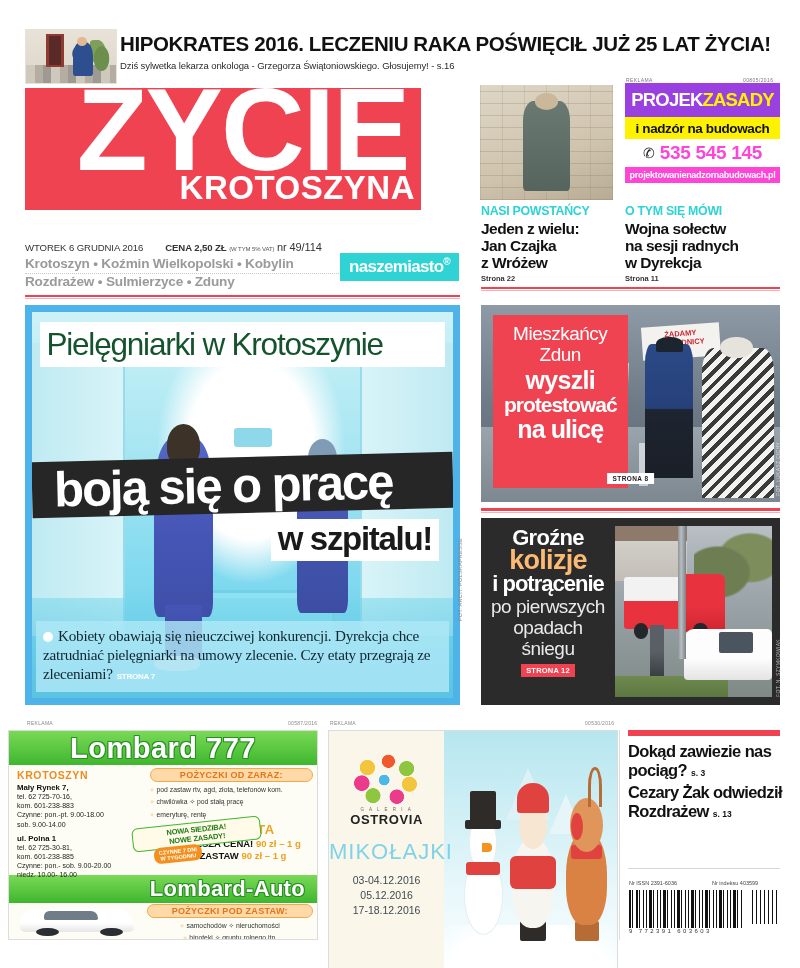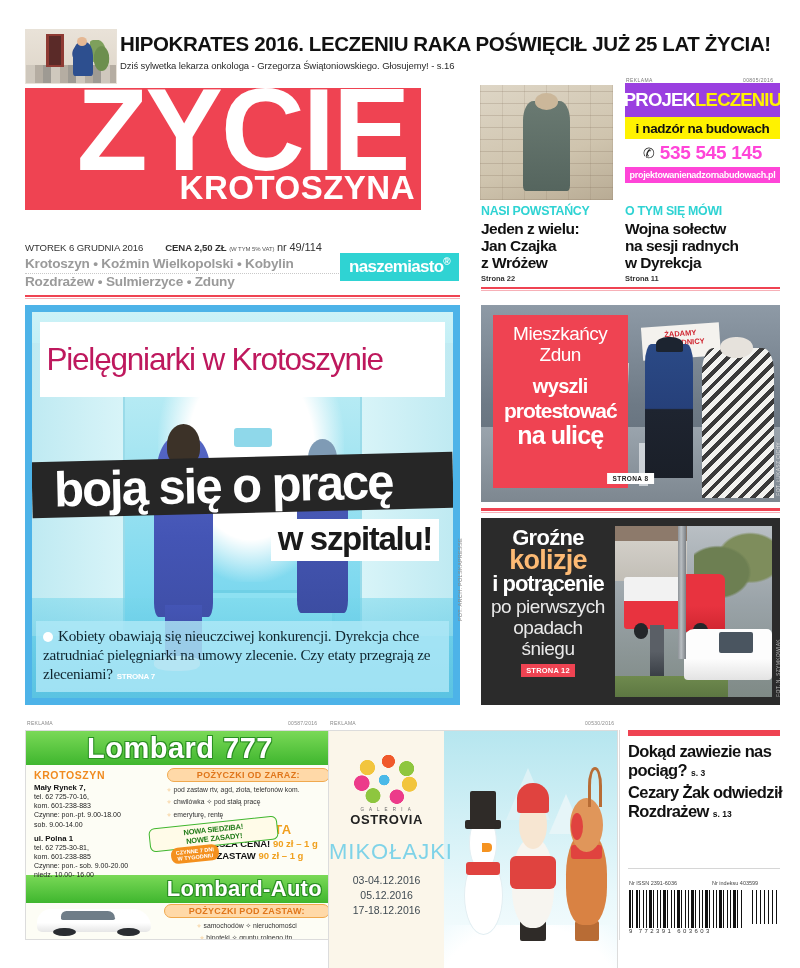--- a/index.html
+++ b/index.html
@@ -161,22 +161,22 @@
     border-radius: 30% 30% 8% 8%; }
   .lp-hair2 { position:absolute; left:65.5%; top:33%; width:7%; height:10%;
     background:#7f9bb5; border-radius:50%; }
   .lp-bed { position:absolute; left:36%; top:72%; width:36%; height:13%;
     border:3px solid #6fd0e6; border-radius:10px 10px 4px 4px; background:rgba(160,235,245,.5); }
   .lp-floor { position:absolute; left:0; bottom:0; width:100%; height:26%;
     background: linear-gradient(180deg, rgba(120,215,235,.55) 0%, rgba(90,195,225,.85) 100%); }
 
   .lead-kicker {
     position:absolute; left:2%; top:2.5%; width:96%; background:#ffffff;
-    font-size:31.5px; font-weight:normal; color:#be185d; letter-spacing:-1.2px;
-    padding:19px 6px; white-space:nowrap;
+    font-size:31.5px; font-weight:normal; color:#14532d; letter-spacing:-1.2px;
+    padding:4px 6px; white-space:nowrap;
   }
   .lead-h1 {
     position:absolute; left:0px; top:37.5%; width:100%; height:56px;
     background:#262626; transform: rotate(-1.4deg);
     display:flex; align-items:center; padding-left:22px;
   }
   .lead-h1 span { font-size:49px; font-weight:bold; color:#fff; letter-spacing:-2px; }
   .lead-h2 {
     position:absolute; right:14px; top:53.5%; background:#ffffff;
     padding:1px 7px 3px 7px;
@@ -225,21 +225,21 @@
   .sp-person2 { position:absolute; left:29%; top:33%; width:12%; height:55%;
     background: linear-gradient(180deg,#1f2833 0%,#1b222c 52%, #8d8a6e 53%, #7d7a60 100%); }
   .sp-person3 { position:absolute; right:2%; top:22%; width:24%; height:76%;
     background: repeating-linear-gradient(135deg,#f2f2ef 0 5px,#3a3a3a 5px 9px); border-radius:16% 16% 0 0; }
   .sp-head3 { position:absolute; right:9%; top:16%; width:11%; height:11%; background:#e6e2dc; border-radius:50%; }
   .sp-overlay {
     position:absolute; left:4%; top:5%; width:45%; height:88%;
     background:#ef4352; padding:8px 6px 0 6px; text-align:center;
   }
   .sp-l1 { font-size:19px; color:#fff; line-height:21px; letter-spacing:-0.5px; }
-  .sp-l2 { font-size:20px; font-weight:bold; color:#fff; line-height:25px; letter-spacing:-0.7px; margin-top:9px; }
+  .sp-l2 { font-size:25px; font-weight:bold; color:#fff; line-height:25px; letter-spacing:-0.7px; margin-top:3px; }
   .sp-l3 { font-size:21px; font-weight:bold; color:#fff; line-height:23px; letter-spacing:-1px; }
   .sp-l4 { font-size:25px; font-weight:bold; color:#fff; line-height:27px; letter-spacing:-0.9px; }
   .sp-page { position:absolute; left:50%; bottom:9%; transform:translateX(-50%);
     background:#fff; color:#222; font-size:6.5px; font-weight:bold; padding:2px 6px; letter-spacing:0.4px; }
   .sp-credit { position:absolute; right:-1px; bottom:6px; font-size:5px; color:#ddd;
     writing-mode: vertical-rl; transform: rotate(180deg); letter-spacing:0.3px; }
 
   .mid-rule1 { position:absolute; left:481px; top:508px; width:299px; height:3px; background:#ef4352; }
   .mid-rule2 { position:absolute; left:481px; top:512px; width:299px; height:1px; background:#f7b0b7; }
 
@@ -278,21 +278,21 @@
   .scp-carwin { position:absolute; right:12%; bottom:26%; width:22%; height:12%; background:#4a5560; border-radius:2px; }
   .scp-person { position:absolute; left:22%; bottom:12%; width:9%; height:30%;
     background: linear-gradient(180deg,#5a5f66 0 52%, #3a3f46 100%); }
   .scp-grass { position:absolute; left:0; bottom:0; width:72%; height:12%;
     background: linear-gradient(180deg,#6f8a4e 0%, #5d7742 100%); }
   .sc-credit { position:absolute; right:-1px; bottom:8px; font-size:5px; color:#bbb;
     writing-mode: vertical-rl; transform: rotate(180deg); letter-spacing:0.3px; }
 
   
   .ad-lombard {
-    position:absolute; left:25px; top:730px; width:310px; height:210px;
+    position:absolute; left:8px; top:730px; width:310px; height:210px;
     background:#ef4444; border:1px solid #dcdcdc; overflow:hidden;
   }
   .al-band { height:34px; background: linear-gradient(180deg,#7ad957 0%, #3fb62e 100%);
     display:flex; align-items:center; justify-content:center; }
   .al-band .t { font-size:29px; font-weight:bold; color:#fff;
     text-shadow: -1px -1px 0 #2a8f22, 1px -1px 0 #2a8f22, -1px 1px 0 #2a8f22, 1px 1px 0 #2a8f22;
     letter-spacing:0.5px; }
   .al-body { position:relative; height:110px; background:#fdfdf5; display:flex; }
   .al-left { width:45%; padding:4px 4px 0 8px; }
   .al-city { font-size:10.5px; font-weight:bold; color:#f08a1e; letter-spacing:0.6px; }
@@ -446,21 +446,21 @@
   <div class="pw-photo">
     <div class="pw-brick"></div>
       <div class="pw-figure"></div>
       <div class="pw-head2"></div>
   </div>
 
   <div class="ad-label" style="left:626px; top:77px;">REKLAMA</div>
   <div class="ad-label" style="left:743px; top:77px;">00805/2016</div>
   <div class="ad-proj">
     <div class="ap-top">
-      <span><span class="w">PROJEK</span><span class="y">LECZENIU</span></span>
+      <span><span class="w">PROJEK</span><span class="y">ZASADY</span></span>
     </div>
     <div class="ap-mid">
       <span>i nadzór na budowach</span>
     </div>
     <div class="ap-tel">
       <span class="ph">✆</span>
       <span class="num">535 545 145</span>
     </div>
     <div class="ap-www">
       <span>projektowanienadzornabudowach.pl</span>

